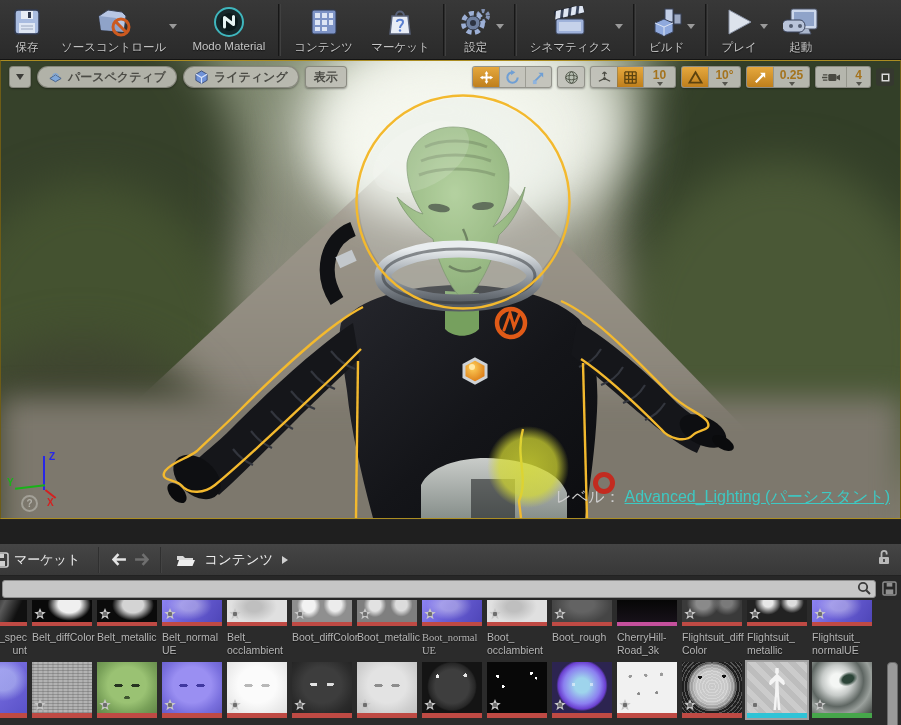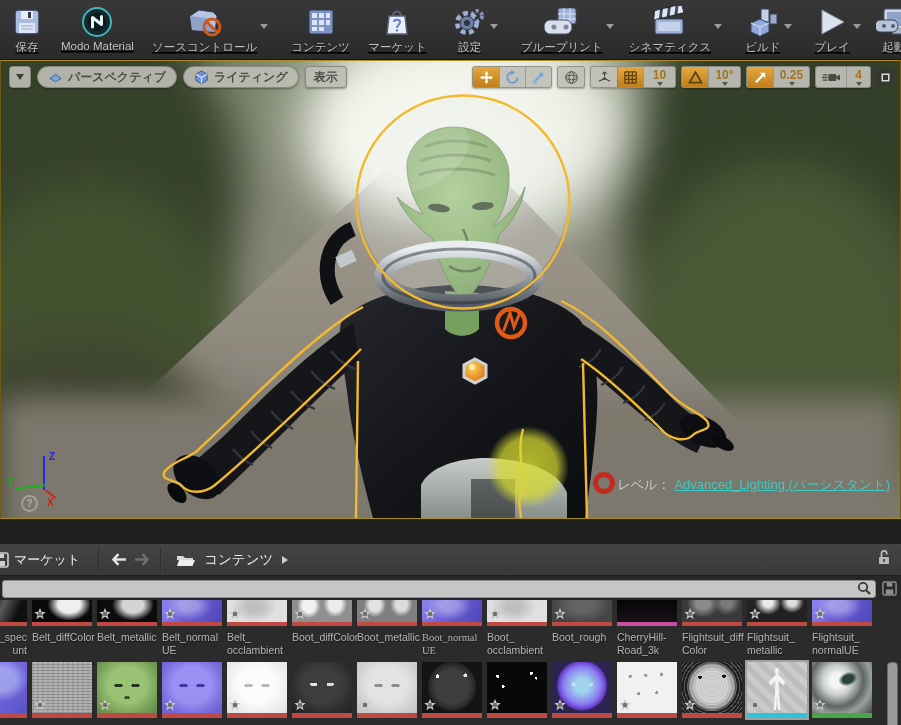--- a/index.html
+++ b/index.html
@@ -5,21 +5,21 @@
   html,body{margin:0;padding:0;background:#1c1c1c;}
   *{box-sizing:border-box;}
   #app{position:relative;width:901px;height:725px;overflow:hidden;background:#242424;
        font-family:"Liberation Sans","DejaVu Sans",sans-serif;-webkit-font-smoothing:antialiased;}
 
   
   #main-toolbar{position:absolute;left:0;top:0;width:901px;height:60px;
     background:linear-gradient(#383838,#2a2a2a);border-bottom:1px solid #141414;
     display:flex;align-items:center;padding:0 2px;}
   .tb-item{position:relative;height:56px;display:flex;flex-direction:column;align-items:center;
-    justify-content:flex-start;padding:3px 9px 0 9px;border-radius:3px;cursor:default;text-decoration:underline;}
+    justify-content:flex-start;padding:3px 9px 0 9px;border-radius:3px;cursor:default;}
   .tb-icon{height:34px;display:flex;align-items:center;justify-content:center;}
   .tb-icon svg{height:32px;width:auto;}
   .tb-label{font-size:11.5px;color:#c6c6c6;white-space:nowrap;margin-top:1px;
     text-shadow:0 1px 1px rgba(0,0,0,.6);}
   .tb-caret{position:absolute;right:-2px;top:22px;width:0;height:0;
     border-left:4px solid transparent;border-right:4px solid transparent;border-top:5px solid #9a9a9a;}
   .tb-item.has-caret{margin-right:8px;}
   .tb-sep{width:3px;height:52px;margin:0 4px;
     background:linear-gradient(to right,#171717 40%,#404040 60%);}
 
@@ -67,21 +67,21 @@
   #gizmo{position:absolute;left:12px;bottom:6px;width:80px;height:66px;font-size:10px;font-weight:bold;}
   #gz-z{position:absolute;left:30px;bottom:22px;width:2px;height:34px;background:#2727e8;}
   #gz-zl{position:absolute;left:36px;bottom:50px;color:#2727e8;}
   #gz-y{position:absolute;left:2px;bottom:24px;width:30px;height:2px;background:#19b219;transform:rotate(-7deg);}
   #gz-yl{position:absolute;left:-6px;bottom:24px;color:#19b219;}
   #gz-x{position:absolute;left:31px;bottom:17px;width:13px;height:2px;background:#d42020;transform:rotate(38deg);}
   #gz-xl{position:absolute;left:34px;bottom:4px;color:#d42020;}
   #gz-q{position:absolute;left:8px;bottom:0px;width:17px;height:17px;border-radius:50%;
     border:2px solid rgba(210,210,205,.45);color:rgba(220,220,215,.55);font-size:10px;
     display:flex;align-items:center;justify-content:center;}
-  #level-line{position:absolute;right:10px;bottom:24px;font-size:13px;}
+  #level-line{position:absolute;right:10px;bottom:10px;font-size:16px;}
   #level-label{color:#cdcdcd;}
   #level-value{color:#3ec9c3;text-decoration:underline;margin-left:4px;}
 
   
   #gap-strip{position:absolute;left:0;top:520px;width:901px;height:24px;background:#1f1f1f;}
 
   
   #cb-header{position:absolute;left:0;top:544px;width:901px;height:32px;
     background:linear-gradient(#454545,#383838);border-bottom:1px solid #222;
     display:flex;align-items:center;color:#e4e4e4;}
@@ -166,41 +166,41 @@
             <rect x="4" y="4" width="24" height="24" rx="3" fill="#a9bce0" stroke="#30394e" stroke-width="1.5"></rect>
             <rect x="10" y="5" width="12" height="8" fill="#e8edf6"></rect>
             <rect x="17" y="6" width="3" height="6" fill="#30394e"></rect>
             <rect x="8" y="17" width="16" height="10" fill="#dfe7f4"></rect>
             <line x1="10" y1="20" x2="22" y2="20" stroke="#9aa7bf"></line>
             <line x1="10" y1="23" x2="22" y2="23" stroke="#9aa7bf"></line>
           </svg>
         </span>
         <span class="tb-label">保存</span>
       </div>
-      <div class="tb-item">
-        <span class="tb-icon">
-          <svg viewBox="0 0 32 32">
-            <circle cx="16" cy="16" r="14" fill="#16282b" stroke="#3fb6bd" stroke-width="2"></circle>
-            <circle cx="16" cy="16" r="9" fill="#0b1a1c"></circle>
-            <path d="M11.5 21 L11.5 11.5 L20.5 18.5 L20.5 10.5" stroke="#e6f4f4" stroke-width="3" fill="none" stroke-linecap="round" stroke-linejoin="round"></path>
-          </svg>
-        </span>
-        <span class="tb-label">Modo Material</span>
-      </div>
       <div class="tb-item has-caret">
         <span class="tb-icon">
           <svg viewBox="0 0 36 32">
             <path d="M3 10 L12 4 L26 6 L30 10 L28 26 L5 24 Z" fill="#b7c6e4" stroke="#3a4254"></path>
             <path d="M3 10 L20 12 L28 26 L5 24 Z" fill="#8fa3c9"></path>
             <circle cx="25" cy="21" r="8" fill="none" stroke="#cc5a20" stroke-width="3"></circle>
             <line x1="19.5" y1="15.5" x2="30.5" y2="26.5" stroke="#cc5a20" stroke-width="3"></line>
           </svg>
         </span>
         <span class="tb-label">ソースコントロール</span>
         <span class="tb-caret"></span>
+      </div>
+      <div class="tb-item">
+        <span class="tb-icon">
+          <svg viewBox="0 0 32 32">
+            <circle cx="16" cy="16" r="14" fill="#16282b" stroke="#3fb6bd" stroke-width="2"></circle>
+            <circle cx="16" cy="16" r="9" fill="#0b1a1c"></circle>
+            <path d="M11.5 21 L11.5 11.5 L20.5 18.5 L20.5 10.5" stroke="#e6f4f4" stroke-width="3" fill="none" stroke-linecap="round" stroke-linejoin="round"></path>
+          </svg>
+        </span>
+        <span class="tb-label">Modo Material</span>
       </div>
       <div class="tb-sep"></div>
       <div class="tb-item">
         <span class="tb-icon">
           <svg viewBox="0 0 32 32">
             <rect x="4" y="4" width="24" height="24" rx="2" fill="#7d93c6" stroke="#2e3850"></rect>
             <g fill="#dde5f5">
               <rect x="7" y="7" width="5" height="5"></rect>
               <rect x="14" y="7" width="5" height="5"></rect>
               <rect x="21" y="7" width="4" height="5"></rect>
@@ -232,38 +232,20 @@
             <circle cx="24" cy="10" r="5" fill="none" stroke="#8493b4" stroke-width="4" stroke-dasharray="3 2.4"></circle>
             <circle cx="14" cy="17" r="9" fill="none" stroke="#9db0d6" stroke-width="6" stroke-dasharray="4.5 3.2"></circle>
             <circle cx="14" cy="17" r="7" fill="#6e7f9f" stroke="#2c3342"></circle>
             <circle cx="14" cy="17" r="3" fill="#2c3342"></circle>
           </svg>
         </span>
         <span class="tb-label">設定</span>
         <span class="tb-caret"></span>
       </div>
       <div class="tb-sep"></div>
-      <div class="tb-item has-caret">
-        <span class="tb-icon">
-          <svg viewBox="0 0 36 32">
-            <rect x="14" y="2" width="18" height="16" rx="2" fill="#9fb2da" stroke="#39425a"></rect>
-            <g stroke="#dbe4f4" stroke-width="1">
-              <line x1="20" y1="2" x2="20" y2="18"></line>
-              <line x1="26" y1="2" x2="26" y2="18"></line>
-              <line x1="14" y1="8" x2="32" y2="8"></line>
-              <line x1="14" y1="13" x2="32" y2="13"></line>
-            </g>
-            <path d="M6 14 h16 a6 7 0 0 1 0 14 h-16 a6 7 0 0 1 0 -14" fill="#d9dfeb" stroke="#4a5266"></path>
-            <circle cx="10" cy="21" r="2.5" fill="#7b87a0"></circle>
-            <circle cx="22" cy="21" r="2.5" fill="#7b87a0"></circle>
-          </svg>
-        </span>
-        <span class="tb-label">ブループリント</span>
-        <span class="tb-caret"></span>
-      </div>
       <div class="tb-item has-caret">
         <span class="tb-icon">
           <svg viewBox="0 0 36 32">
             <g transform="rotate(-14 16 7)">
               <rect x="2" y="2" width="29" height="8" rx="1" fill="#3c475e" stroke="#20242e"></rect>
               <g fill="#dfe6f2">
                 <polygon points="4,2 9,2 6,10 1,10"></polygon>
                 <polygon points="12,2 17,2 14,10 9,10"></polygon>
                 <polygon points="20,2 25,2 22,10 17,10"></polygon>
                 <polygon points="28,2 31,2 31,10 25,10"></polygon>

